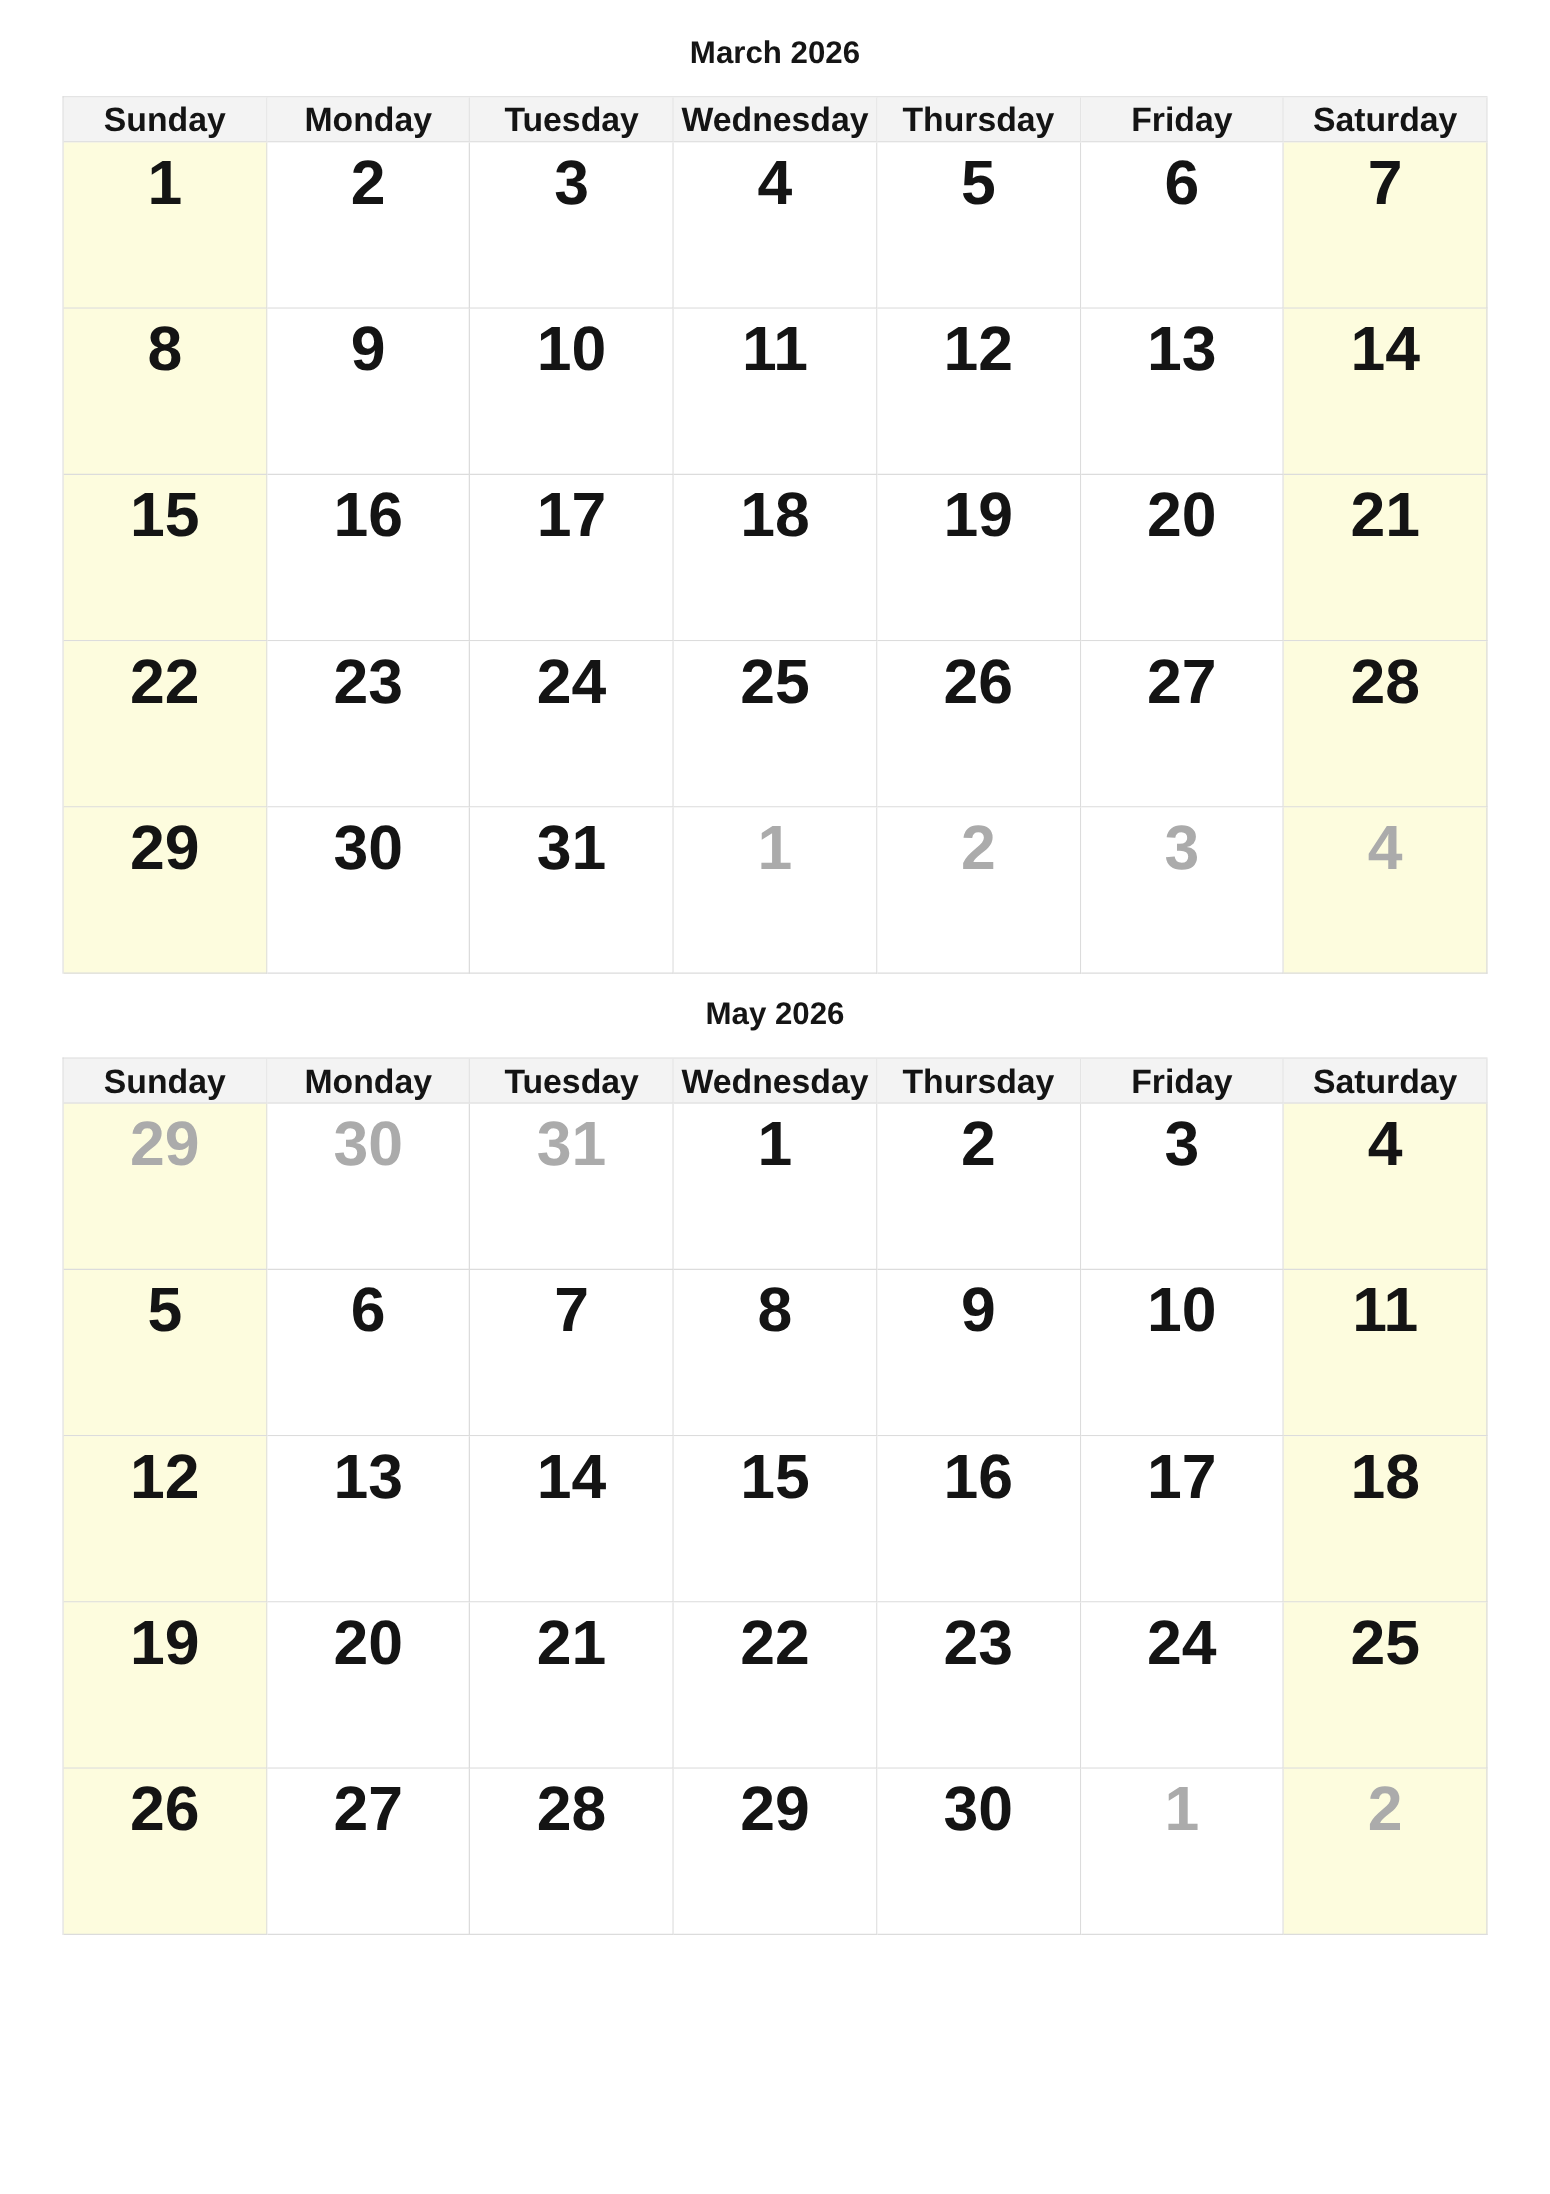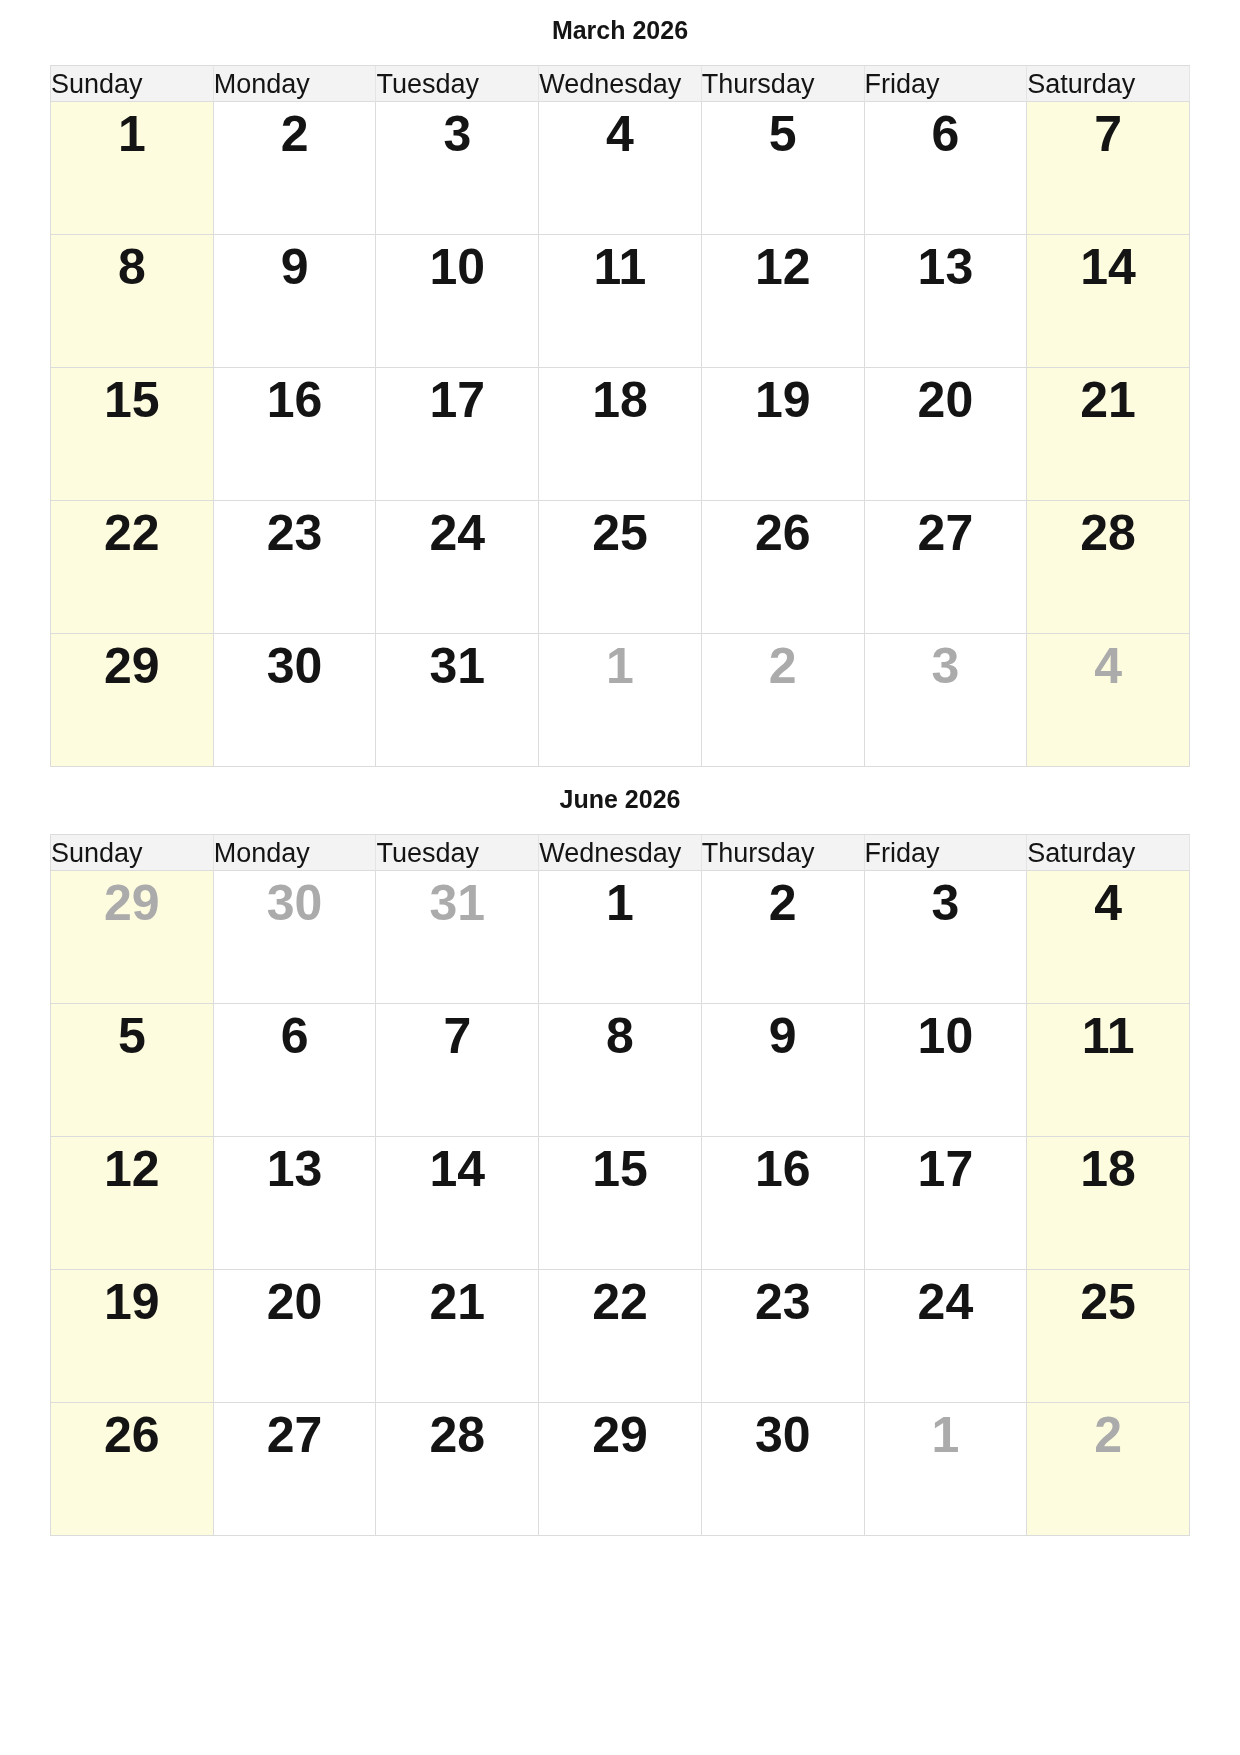--- a/index.html
+++ b/index.html
@@ -14,39 +14,40 @@
   *{box-sizing:border-box;}
   html,body{margin:0;padding:0;}
   body{
     width:1240px;
     min-height:1755px;
     background:#ffffff;
     font-family:"Liberation Sans", sans-serif;
     color:var(--date-text);
     padding-top:16px;
   }
-  .month{width:1140px;margin:0 auto;}
+  .month{width:1140px;margin:12px auto;}
   .month + .month{margin-top:18px;}
   .month-title{
     text-align:center;
     font-size:25px;
     font-weight:700;
     margin:0 0 20px 0;
     color:#151515;
   }
   .cal{
     display:grid;
     grid-template-columns:repeat(7,1fr);
     border-top:1px solid var(--grid-line);
     border-left:1px solid var(--grid-line);
   }
   .day-header{
     height:36px;
     line-height:37px;
-    font-weight:400;
+    text-align:center;
+    font-weight:700;
     font-size:27px;
     background:var(--header-bg);
     border-right:1px solid var(--header-line);
     border-bottom:1px solid var(--grid-line);
     overflow:hidden;
   }
   .date-cell{
     height:133px;
     text-align:center;
     background:#ffffff;
@@ -120,21 +121,21 @@
         <div class="date-cell"><span class="date-num">30</span></div>
         <div class="date-cell"><span class="date-num">31</span></div>
         <div class="date-cell muted"><span class="date-num">1</span></div>
         <div class="date-cell muted"><span class="date-num">2</span></div>
         <div class="date-cell muted"><span class="date-num">3</span></div>
         <div class="date-cell weekend muted"><span class="date-num">4</span></div>
       </div>
   </section>
 
   <section class="month">
-    <h2 class="month-title">June 2026</h2>
+    <h2 class="month-title">May 2026</h2>
     <div class="cal">
         <div class="day-header">Sunday</div>
         <div class="day-header">Monday</div>
         <div class="day-header">Tuesday</div>
         <div class="day-header">Wednesday</div>
         <div class="day-header">Thursday</div>
         <div class="day-header">Friday</div>
         <div class="day-header">Saturday</div>
         <div class="date-cell weekend muted"><span class="date-num">29</span></div>
         <div class="date-cell muted"><span class="date-num">30</span></div>

